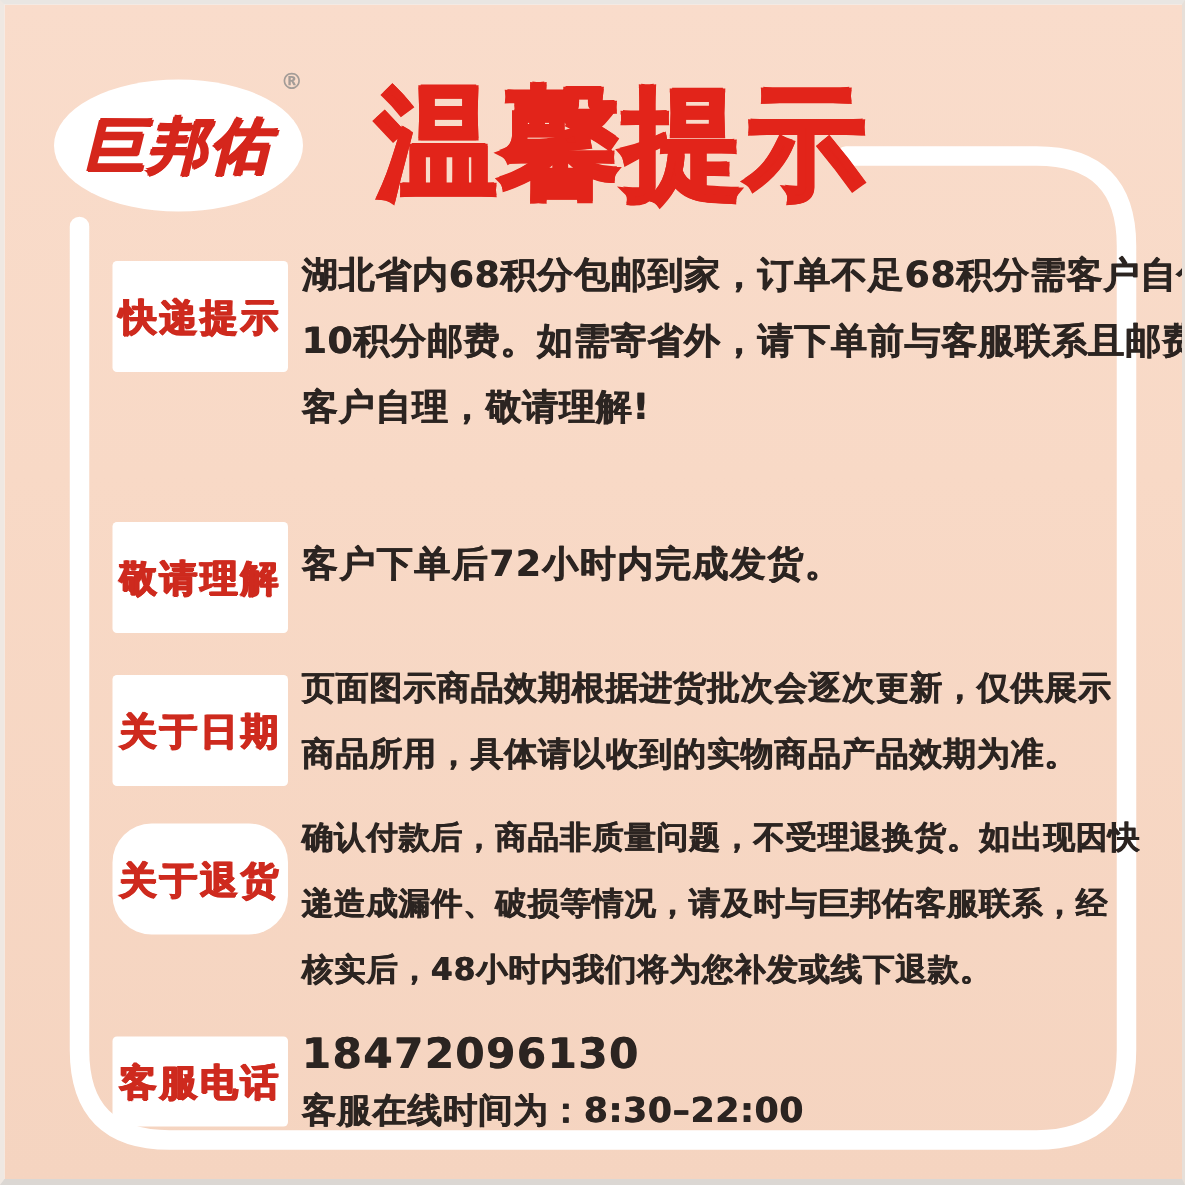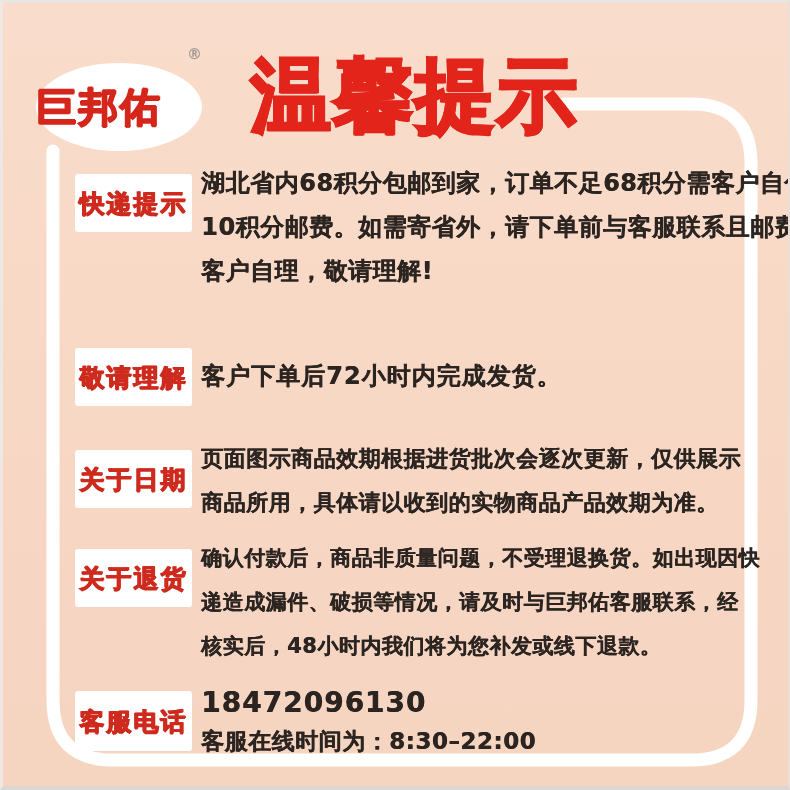--- a/index.html
+++ b/index.html
@@ -20,54 +20,54 @@
     border-top:3px solid #e9e6e2;
     border-left:3px solid #efe8e2;
     border-right:2px solid #e7dfd8;
     border-bottom:4px solid #dbd7d3;
     overflow:hidden;
   }
   .frame-svg{position:absolute;left:0;top:0;width:790px;height:790px;}
 
   
   .logo-oval{
-    position:absolute;left:33px;top:60px;width:166px;height:88px;
+    position:absolute;left:33px;top:50px;width:166px;height:88px;
     background:#fff;border-radius:50%;
-    display:flex;align-items:center;justify-content:flex-start;
+    display:flex;align-items:center;justify-content:center;font-style:italic;
   }
   .logo-text{
     color:var(--red-logo);font-size:40px;font-weight:900;letter-spacing:2px;
     text-shadow:1px 0 currentColor,-1px 0 currentColor,0 1px currentColor,0 -1px currentColor;
   }
   .reg-mark{
     position:absolute;left:184px;top:42px;font-size:15px;color:var(--mark);font-weight:700;
   }
   .page-title{
     position:absolute;left:244px;top:40px;width:336px;height:108px;
     display:flex;align-items:center;justify-content:center;
     color:var(--red-title);font-size:80px;font-weight:900;letter-spacing:2px;
     -webkit-text-stroke:3px var(--red-title);
     text-shadow:1.5px 0 currentColor,-1.5px 0 currentColor,0 1.5px currentColor,0 -1.5px currentColor;
     white-space:nowrap;
   }
 
   
   .label-box{
-    position:absolute;left:72px;width:117px;height:58px;
+    position:absolute;left:72px;width:117px;height:74px;
     background:#fff;border-radius:3px;
     display:flex;align-items:center;justify-content:center;
   }
   .label-box span{
     color:var(--red-label);font-size:25px;font-weight:900;letter-spacing:2px;white-space:nowrap;
     text-shadow:0.7px 0 currentColor,-0.7px 0 currentColor,0 0.7px currentColor;
   }
   .lb1{top:171px;}
   .lb2{top:345px;}
   .lb3{top:447px;font-family:Liberation Serif, serif;}
-  .lb4{top:546px;}
+  .lb4{top:546px;border-radius:26px;}
   .lb5{top:688px;height:60px;}
 
   .body{
     position:absolute;left:198px;width:556px;color:var(--ink);font-weight:700;
     text-shadow:0.5px 0 currentColor;
   }
   .body .line{white-space:nowrap;}
   .b1{top:158px;font-size:24px;line-height:44px;letter-spacing:0.5px;}
   .b2{top:351px;font-size:24px;line-height:44px;letter-spacing:1px;}
   .b3{top:436px;font-size:22px;line-height:44px;letter-spacing:0.5px;font-family:Liberation Mono, monospace;}

